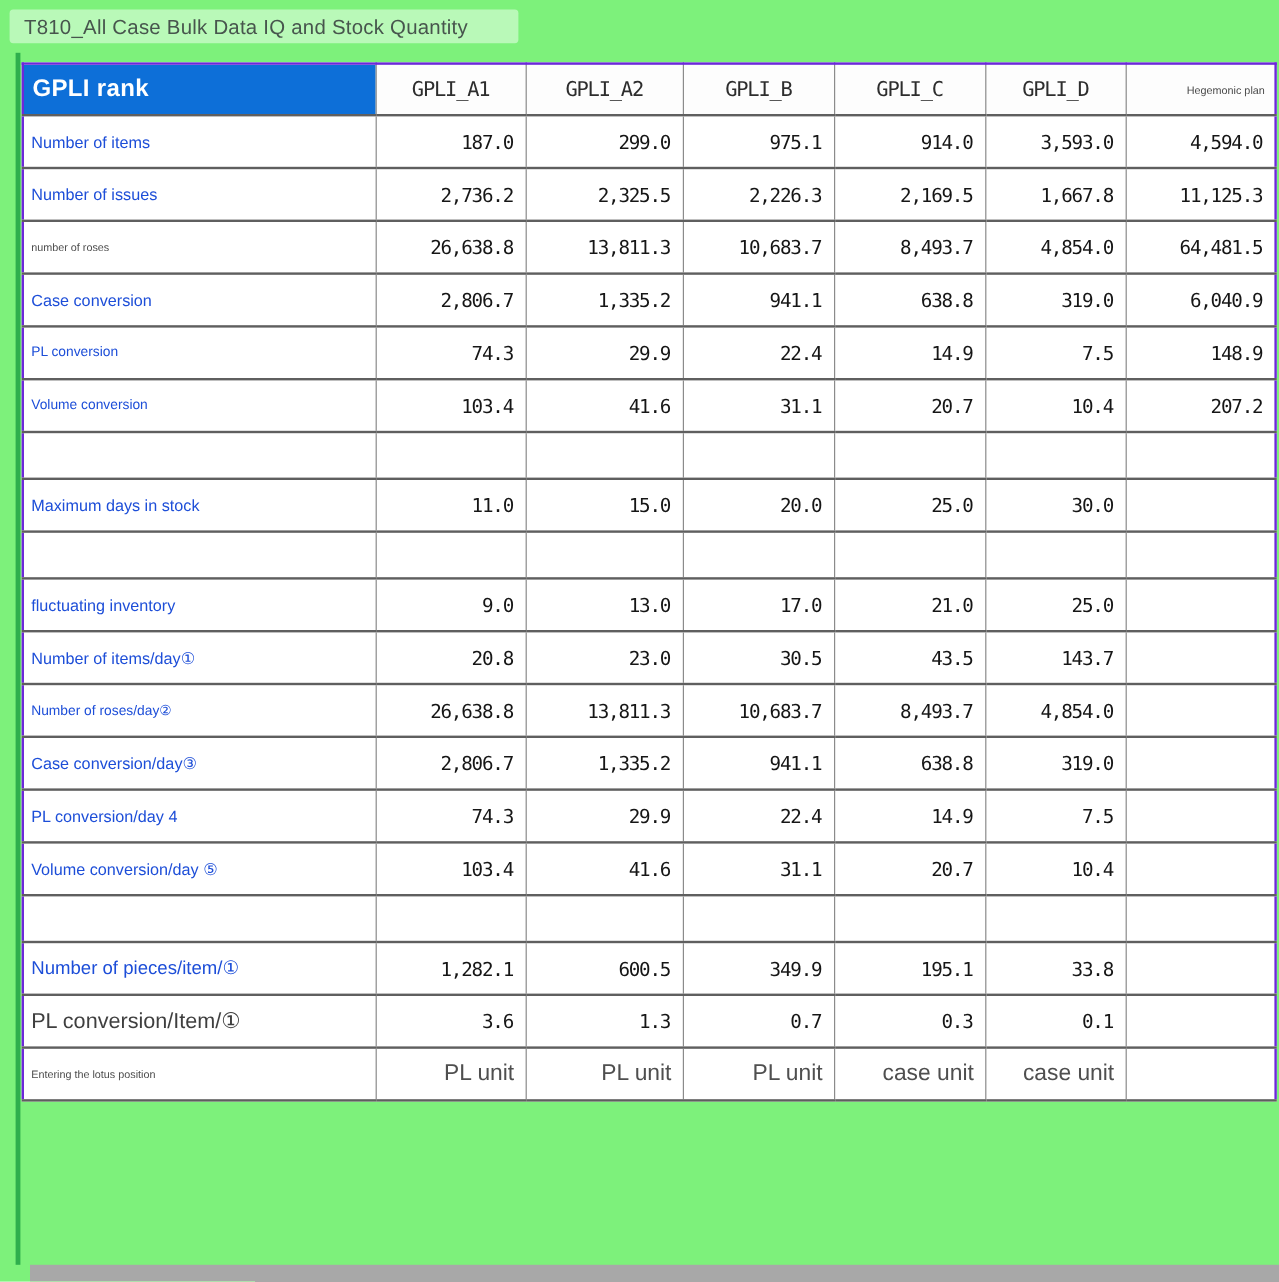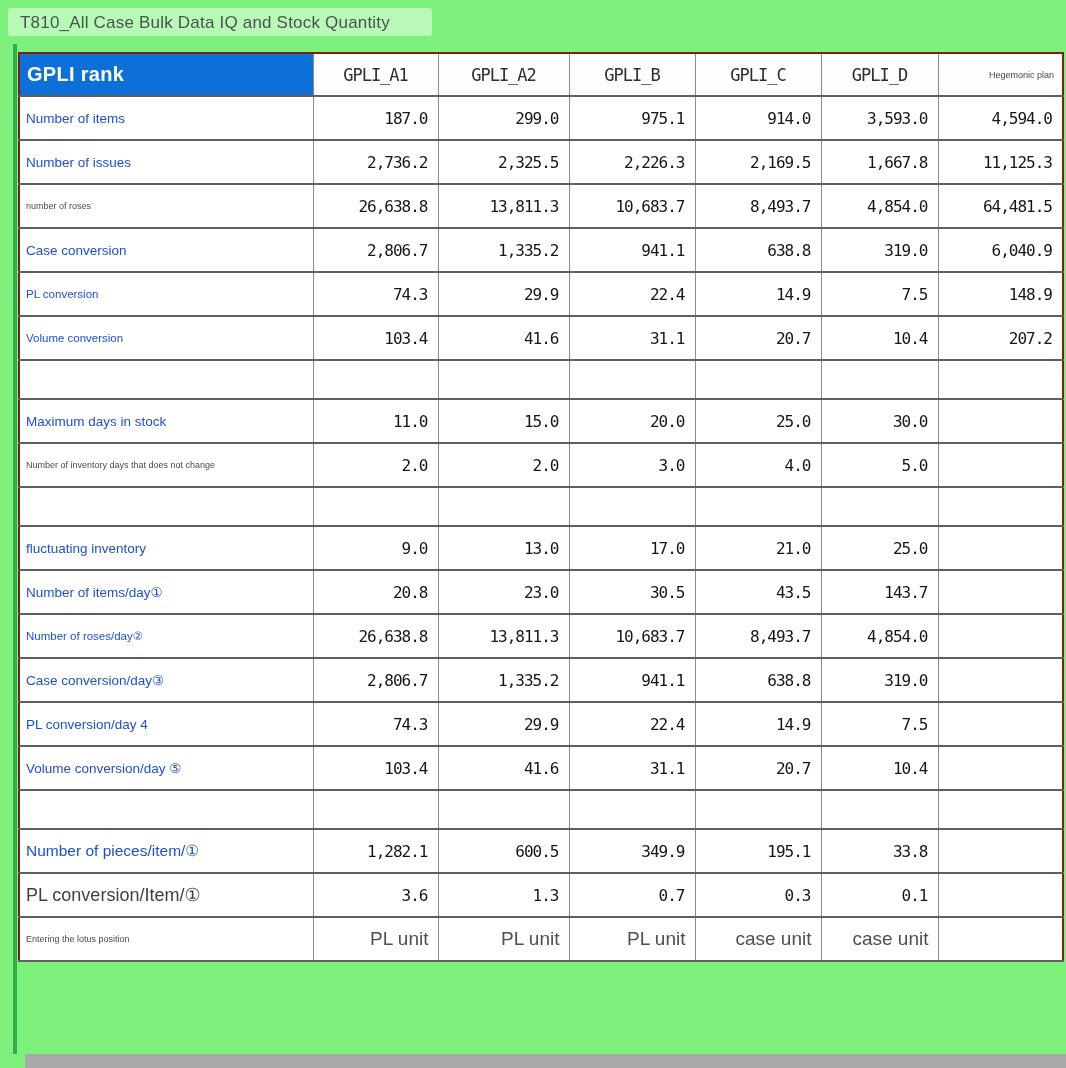--- a/index.html
+++ b/index.html
@@ -18,21 +18,21 @@
     font-size: 17px; font-weight: 500; color: #47554d; letter-spacing: 0.2px;
     white-space: nowrap;
   }
   .left-strip {
     position: absolute; left: 13px; top: 44px; width: 4px; height: 1010px;
     background: #2fae4d;
   }
   table.sheet {
     position: absolute; left: 18px; top: 52px; width: 1044px;
     border-collapse: collapse; table-layout: fixed;
-    background: #ffffff; border: 2px solid #7f1d1d;
+    background: #ffffff; border: 2px solid #6d28d9;
   }
   th, td {
     border-left: 1px solid #8b8b8b; border-right: 1px solid #8b8b8b;
     border-top: 1px solid #777777; border-bottom: 2px solid #5f5f5f;
     padding: 0; overflow: hidden; white-space: nowrap;
   }
   thead tr { height: 43px; }
   tbody tr { height: 44px; }
   tbody tr.empty-row { height: 39px; }
   th.corner {
@@ -162,29 +162,20 @@
       </tr>
       <tr>
         <td class="label size-md">Maximum days in stock</td>
         <td class="num">11.0</td>
         <td class="num">15.0</td>
         <td class="num">20.0</td>
         <td class="num">25.0</td>
         <td class="num">30.0</td>
         <td class="num"></td>
       </tr>
-      <tr>
-        <td class="label size-xs">Number of inventory days that does not change</td>
-        <td class="num">2.0</td>
-        <td class="num">2.0</td>
-        <td class="num">3.0</td>
-        <td class="num">4.0</td>
-        <td class="num">5.0</td>
-        <td class="num"></td>
-      </tr>
       <tr class="empty-row">
         <td class="label size-md"></td>
         <td class="num"></td>
         <td class="num"></td>
         <td class="num"></td>
         <td class="num"></td>
         <td class="num"></td>
         <td class="num"></td>
       </tr>
       <tr>

